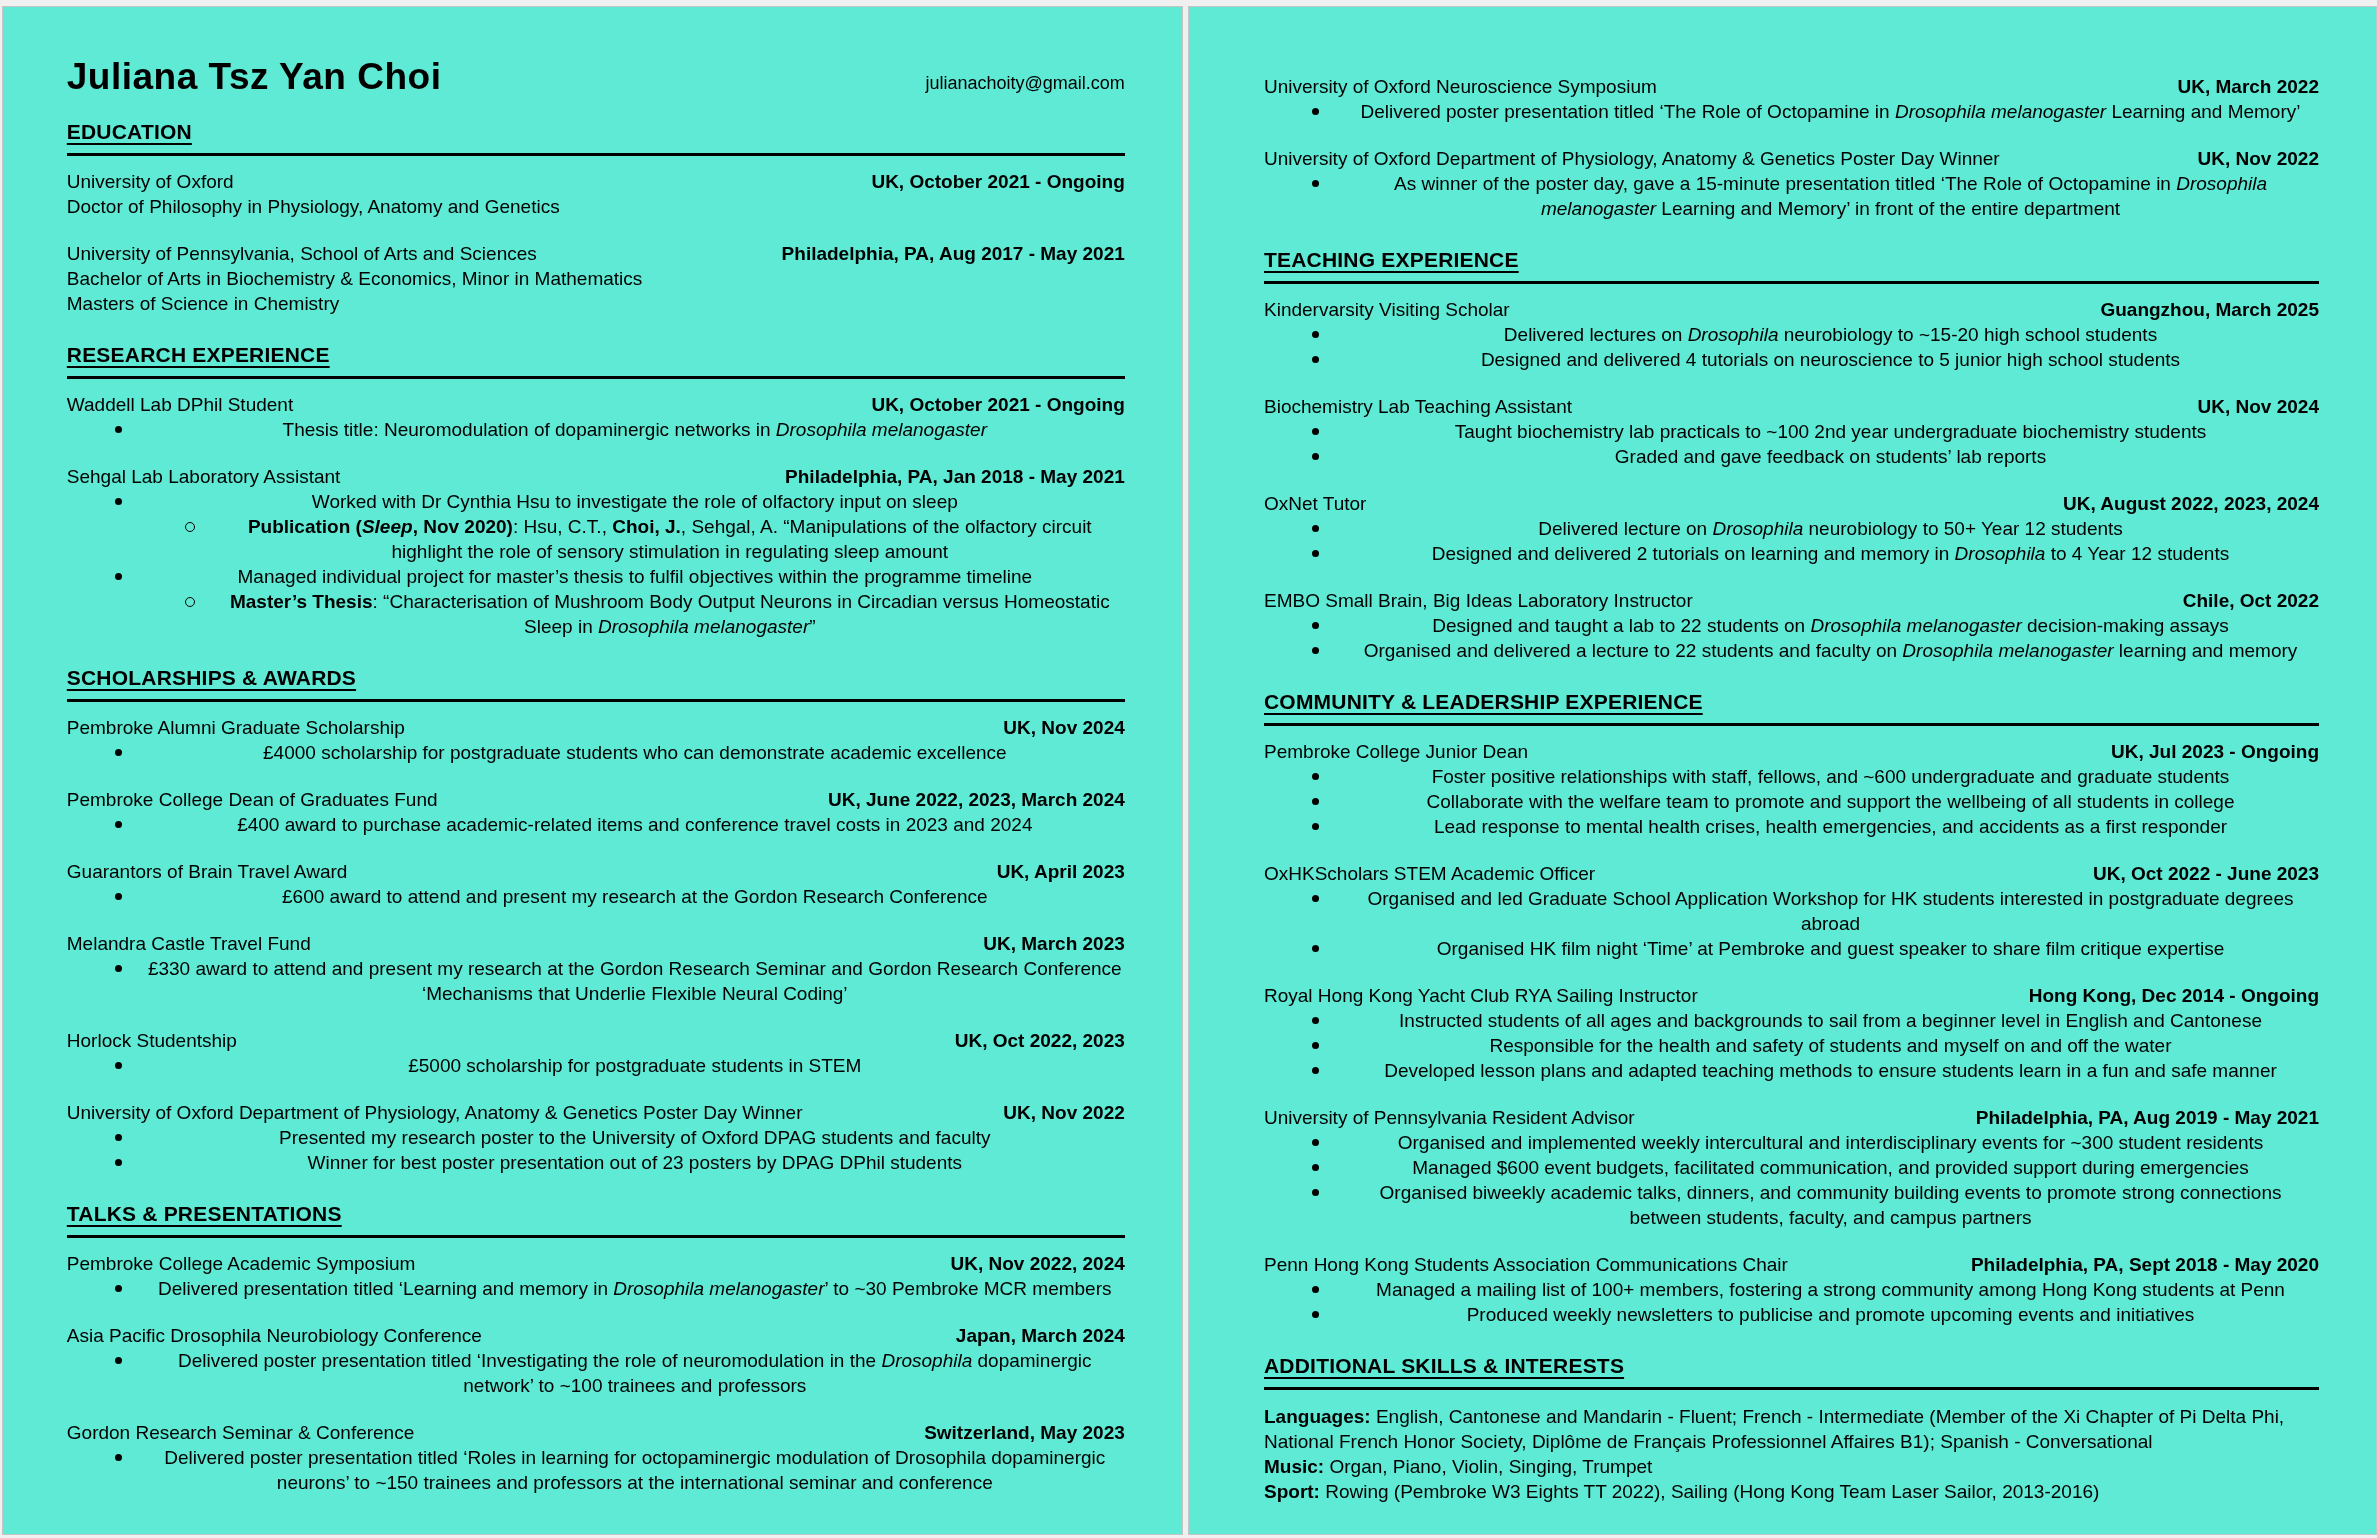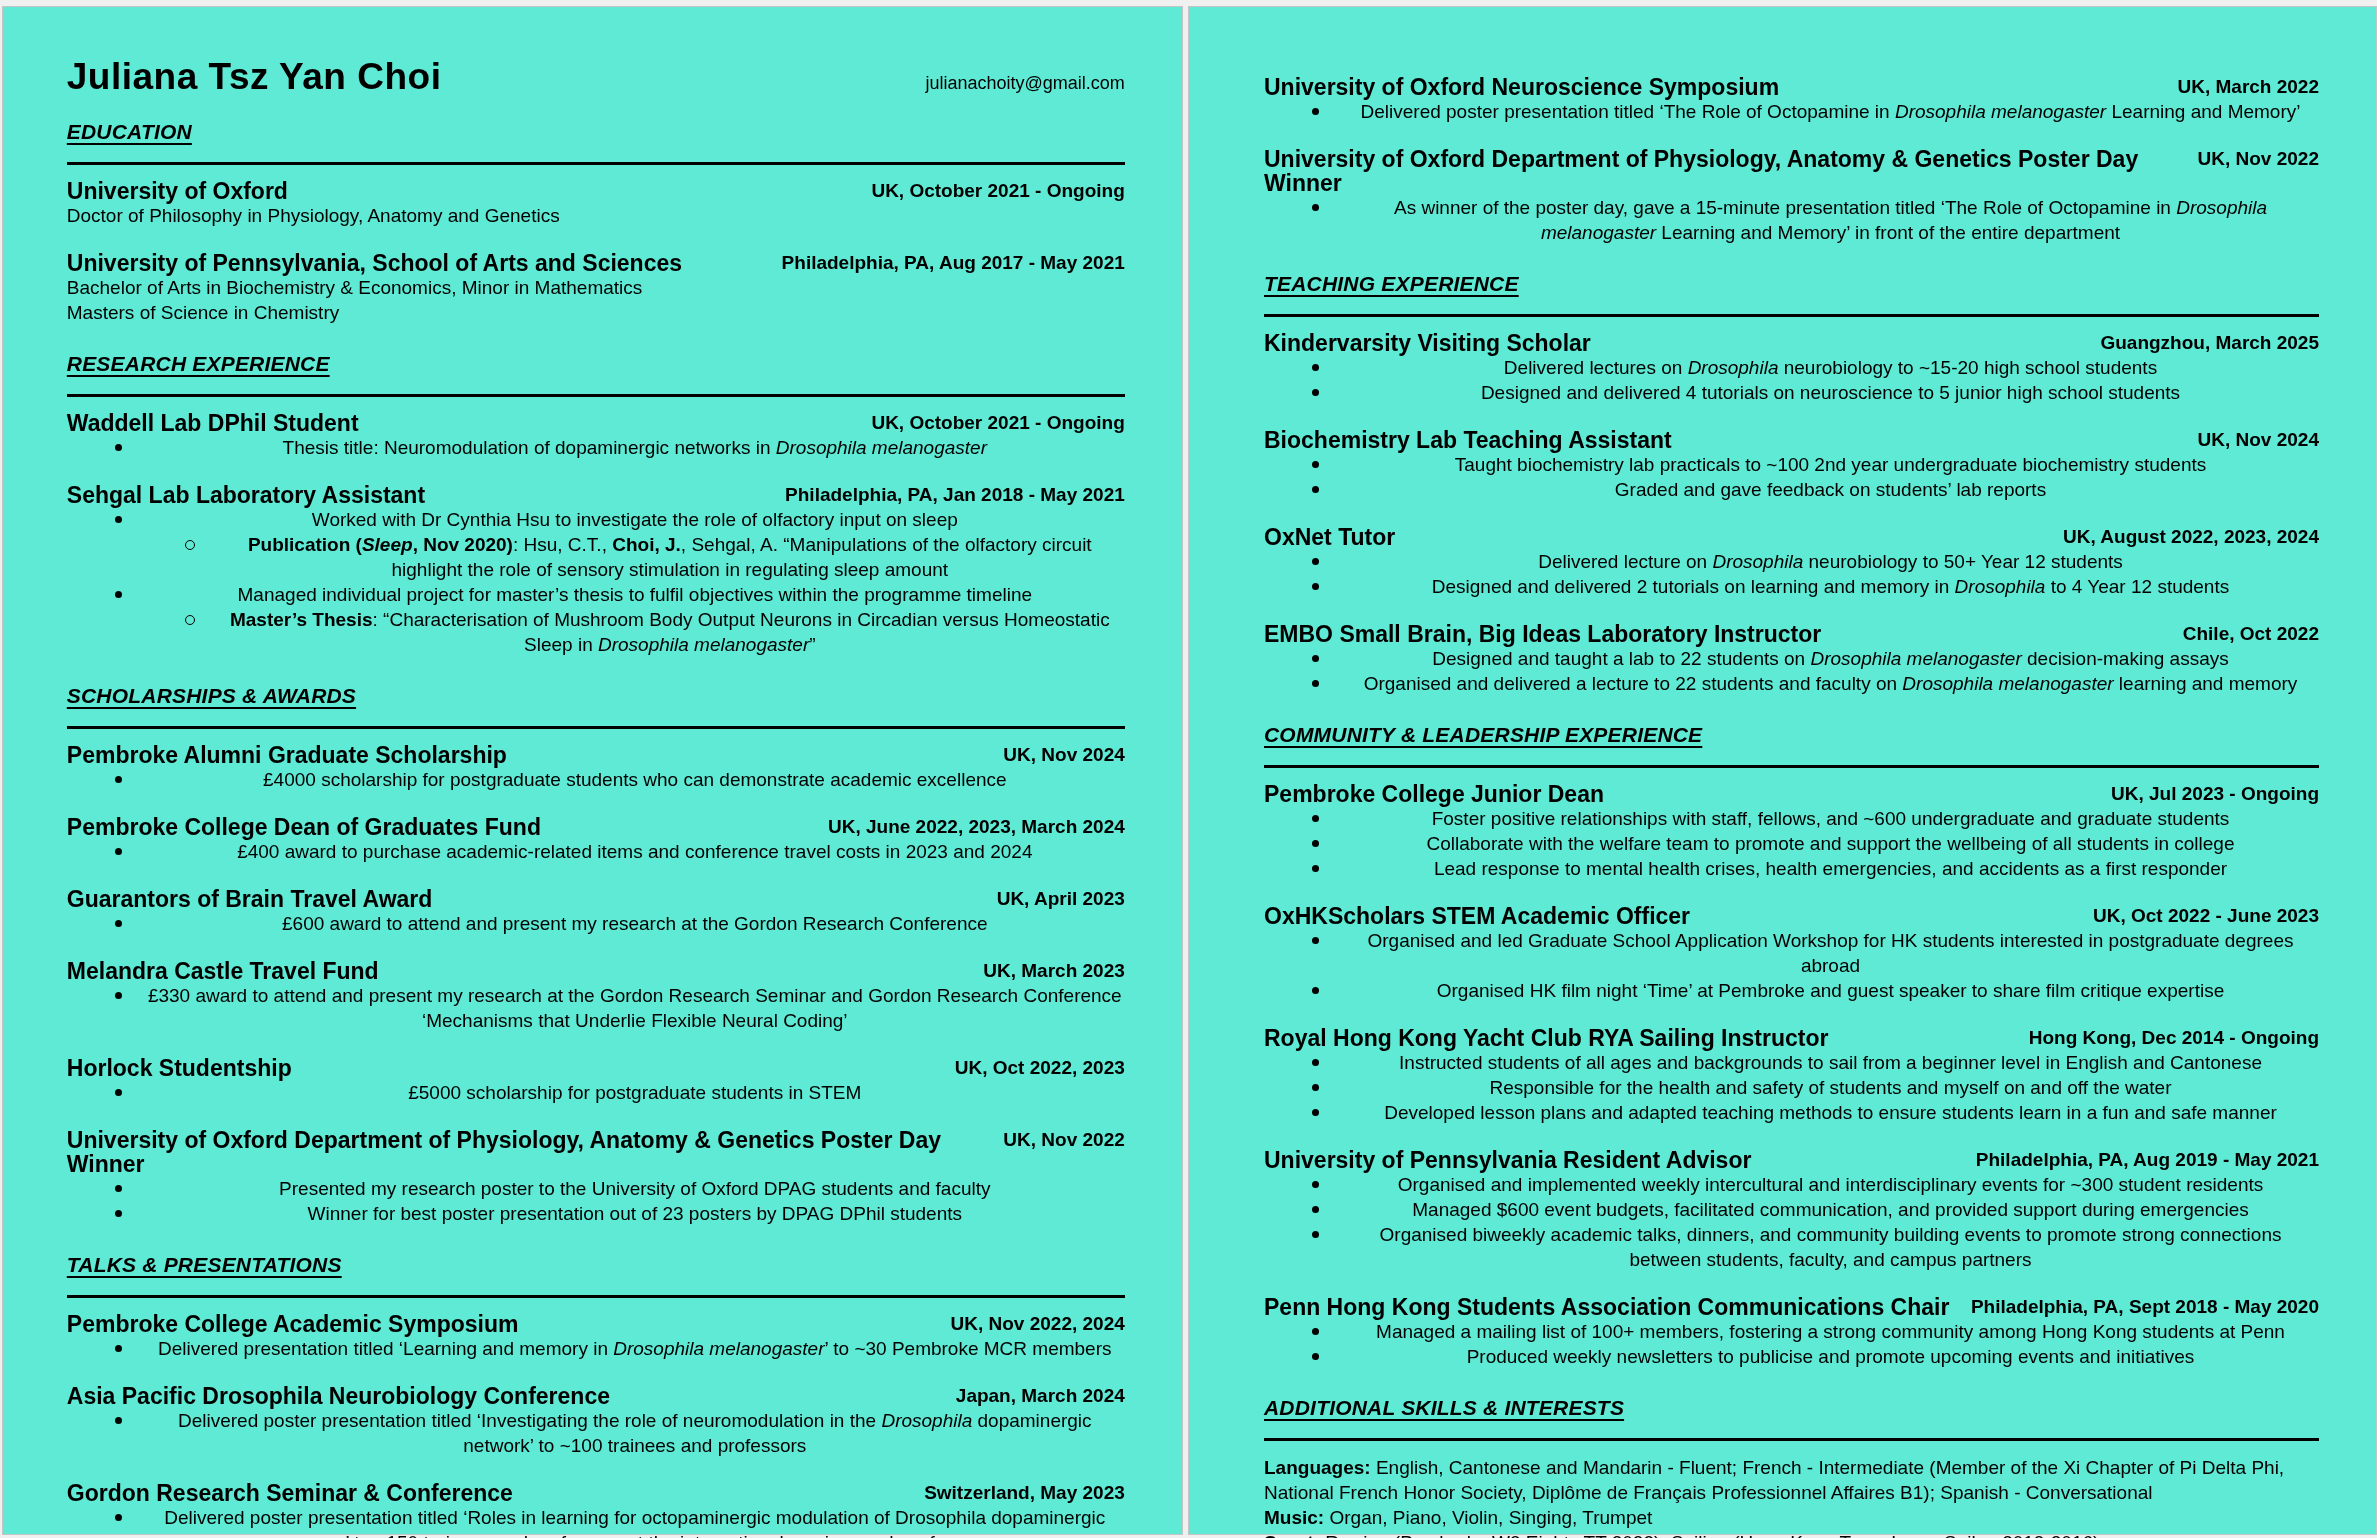--- a/index.html
+++ b/index.html
@@ -22,34 +22,34 @@
   #page2 { left:1188px; width:1189px; padding:68px 57px 0 75px; }
 
   .namerow { display:flex; justify-content:space-between; align-items:baseline; margin-bottom:22px; }
   .name  { font-size:37px; font-weight:bold; letter-spacing:0.5px; }
   .email { font-size:18px; }
 
   .section { margin-top:27px; }
   .section:first-child { margin-top:0; }
   .sec-head {
     font-size:21px; font-weight:bold; letter-spacing:0.2px;
-    border-bottom:3.6px solid #000; padding-bottom:18px;font-style:italic;
+    border-bottom:3.6px solid #000; padding-bottom:9px;
   }
   .sec-head span {
     text-decoration:underline;
     text-decoration-thickness:1.8px;
     text-underline-offset:3.6px;
   }
 
   .entry { margin-top:23px; }
   .entry.first { margin-top:14px; }
   .section.cont .entry:first-child { margin-top:0; }
 
   .erow { display:flex; justify-content:space-between; gap:18px; }
-  .etitle { font-size:23px; font-weight:bold; line-height:24px; }
+  .etitle { font-size:19px; font-weight:normal; line-height:24px; }
   .edate  { font-size:19px; font-weight:bold; line-height:24px; white-space:nowrap; }
   .eline  { font-size:19px; line-height:25px; }
 
   ul { list-style:none; padding-left:46px;text-align:center; }
   li { position:relative; padding-left:32px; font-size:19px; line-height:25px; }
   li::before {
     content:""; position:absolute; left:1.8px; top:9px;
     width:7.3px; height:7.3px; border-radius:50%; background:#000;
   }
   ul.l2 { padding-left:38px; }

